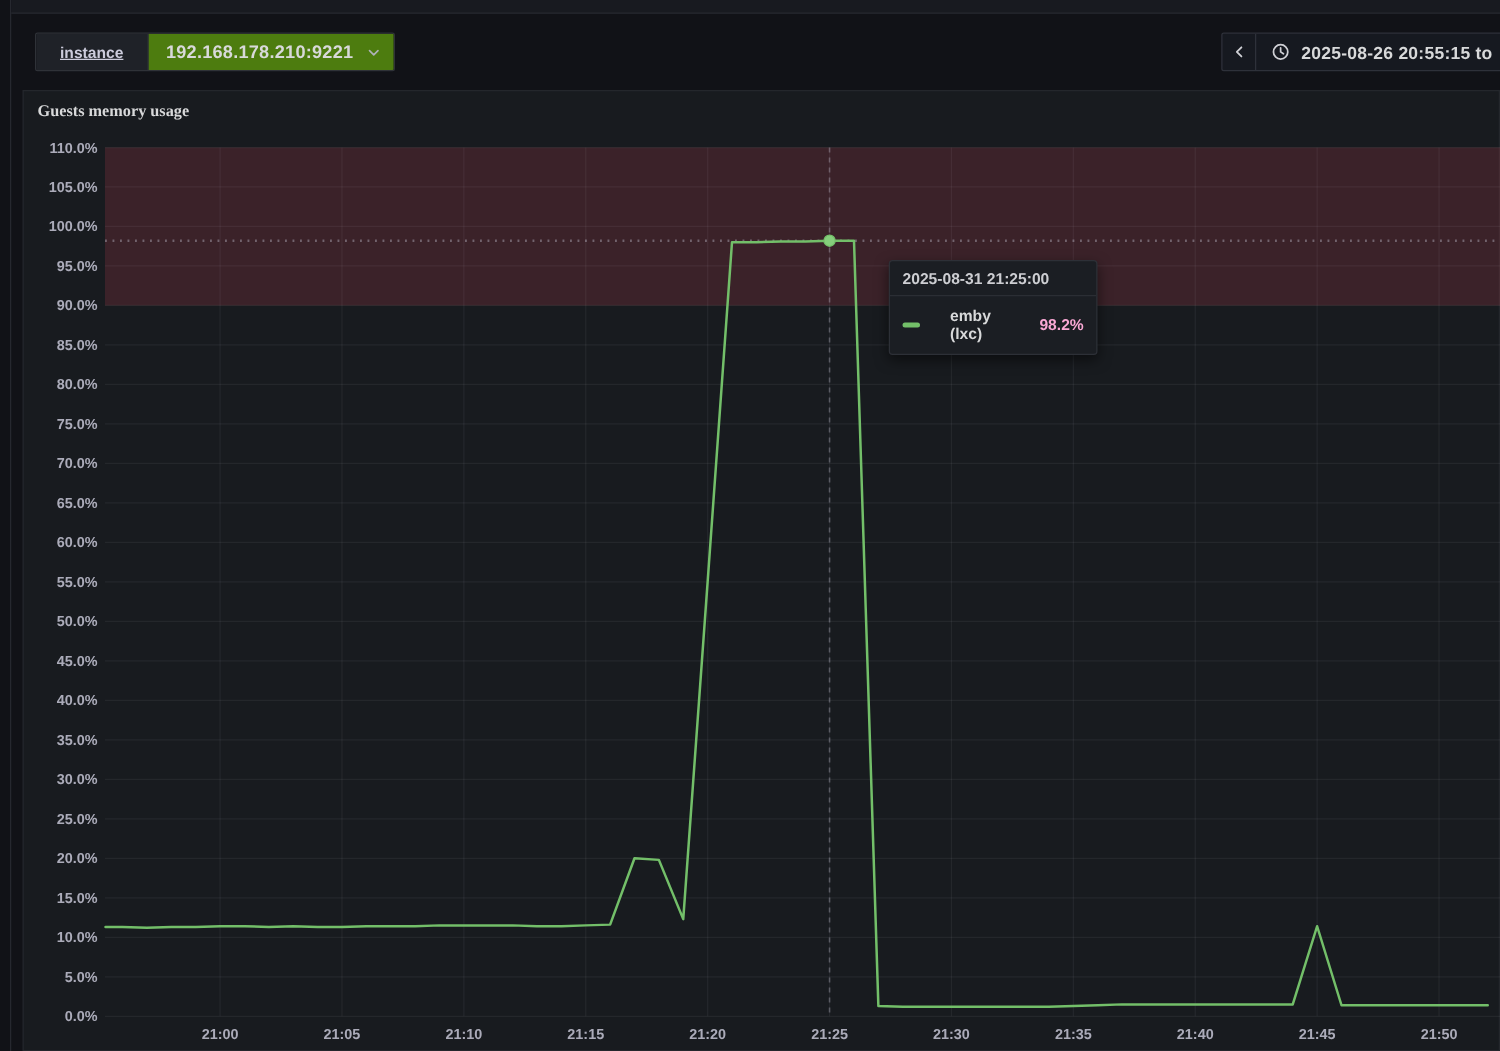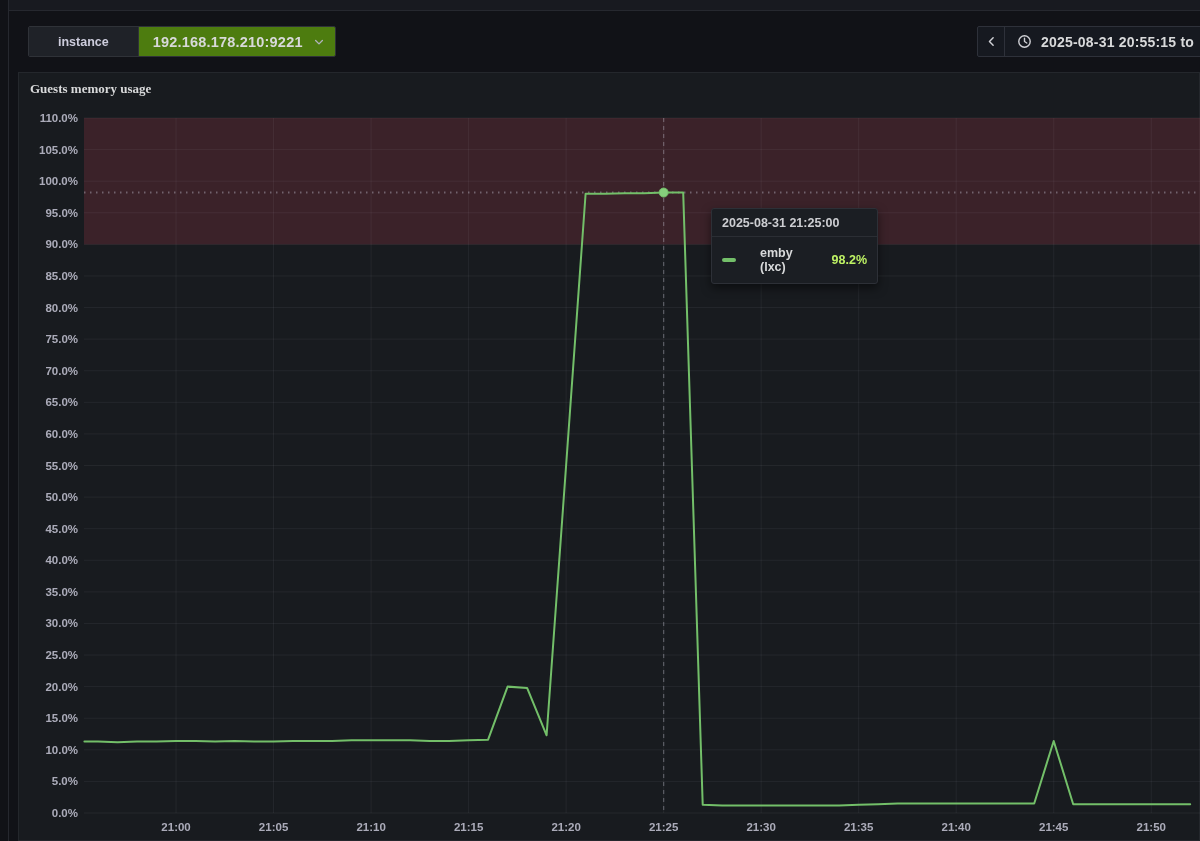--- a/index.html
+++ b/index.html
@@ -8,21 +8,21 @@
     background:#111217;
     font-family:"Liberation Sans", sans-serif;
     color:#d8d9da;
     position:relative;
   }
   .left-divider{ position:absolute; left:8px; top:0; width:1px; height:841px; background:#26282f; }
   .top-strip{ position:absolute; left:9px; top:0; width:1191px; height:11px; background:#181a20; border-bottom:1px solid #26282f; }
 
   
   .var-group{ position:absolute; left:28px; top:26px; height:31px; display:flex; align-items:stretch; border:1px solid #2f3238; border-radius:2px; overflow:hidden; }
-  .var-label{ background:#1f2228; color:#ccccdc; font-size:12.5px; font-weight:600; display:flex; align-items:center; padding:0 29px; border-right:1px solid #2f3238; }
+  .var-label{ background:#1f2228; color:#ccccdc; font-size:12.5px; font-weight:600; display:flex; align-items:center; padding:0 19px; border-right:1px solid #2f3238;text-decoration:underline; }
   .var-value{ background:#4d7c0f; display:flex; align-items:center; gap:10px; padding:0 10px 0 14px; cursor:pointer; }
   .var-value .val-text{ font-size:14.5px; font-weight:600; color:#d8d9da; letter-spacing:.2px; }
   .icon{ display:inline-flex; align-items:center; justify-content:center; }
   .icon svg{ display:block; }
 
   .time-group{ position:absolute; left:977px; top:26px; height:31px; display:flex; align-items:stretch; border:1px solid #2e313a; border-radius:2px; background:#161920; white-space:nowrap; }
   .time-back{ width:27px; display:flex; align-items:center; justify-content:center; border-right:1px solid #2e313a; cursor:pointer; }
   .time-range{ display:flex; align-items:center; gap:9px; padding:0 12px; cursor:pointer; }
   .time-range .time-text{ font-size:14px; font-weight:700; color:#d8d9da; letter-spacing:.2px; }
 
@@ -31,21 +31,21 @@
   .panel-title{ position:absolute; left:30px; top:81px; font-size:13px; font-weight:600; color:#d8d9da; cursor:pointer;font-family:Liberation Serif, serif; }
 
   #chart-svg{ position:absolute; left:0; top:0; width:1200px; height:841px; }
 
   
   .tooltip{ position:absolute; left:711px; top:208px; width:167px; background:#1b1e23; border:1px solid #2d3037; border-radius:3px; box-shadow:0 4px 10px rgba(0,0,0,0.5); z-index:5; }
   .tooltip-header{ padding:7px 10px 6px 10px; font-size:12.5px; font-weight:700; color:#cdced2; border-bottom:1px solid #2b2e34; }
   .tooltip-row{ display:flex; align-items:center; gap:24px; padding:9px 10px; }
   .series-swatch{ width:14px; height:4px; border-radius:2px; flex:0 0 auto; }
   .series-name{ font-size:12.5px; font-weight:700; color:#d8d9da; flex:1 1 auto; }
-  .series-value{ font-size:12.5px; font-weight:700; color:#bef264; }
+  .series-value{ font-size:12.5px; font-weight:700; color:#f9a8d4; }
 </style>
 </head>
 <body>
 
 <div class="left-divider"></div>
 <div class="top-strip"></div>
 
 <div class="var-group">
   <div class="var-label">instance</div>
   <div class="var-value">
@@ -66,21 +66,21 @@
         </svg>
     </span>
   </div>
   <div class="time-range">
     <span class="icon">
       <svg width="15" height="15" viewBox="0 0 16 16">
           <circle cx="8" cy="8" r="6.1" fill="none" stroke="#cfd0d5" stroke-width="1.5"></circle>
           <path d="M8 4.6 L8 8 L10.4 9.6" fill="none" stroke="#cfd0d5" stroke-width="1.5" stroke-linecap="round" stroke-linejoin="round"></path>
         </svg>
     </span>
-    <span class="time-text">2025-08-31 20:55:15 to</span>
+    <span class="time-text">2025-08-26 20:55:15 to</span>
   </div>
 </div>
 
 <div class="panel"></div>
 <div class="panel-title">Guests memory usage</div>
 
 <svg id="chart-svg">
     <rect x="84" y="118" width="1116" height="126.36363636363637" fill="rgba(242,73,92,0.16)"></rect>
     <line x1="84" y1="813" x2="1200" y2="813" stroke="rgba(204,204,220,0.065)" stroke-width="1"></line>
     <line x1="84" y1="781.4090909090909" x2="1200" y2="781.4090909090909" stroke="rgba(204,204,220,0.065)" stroke-width="1"></line>

